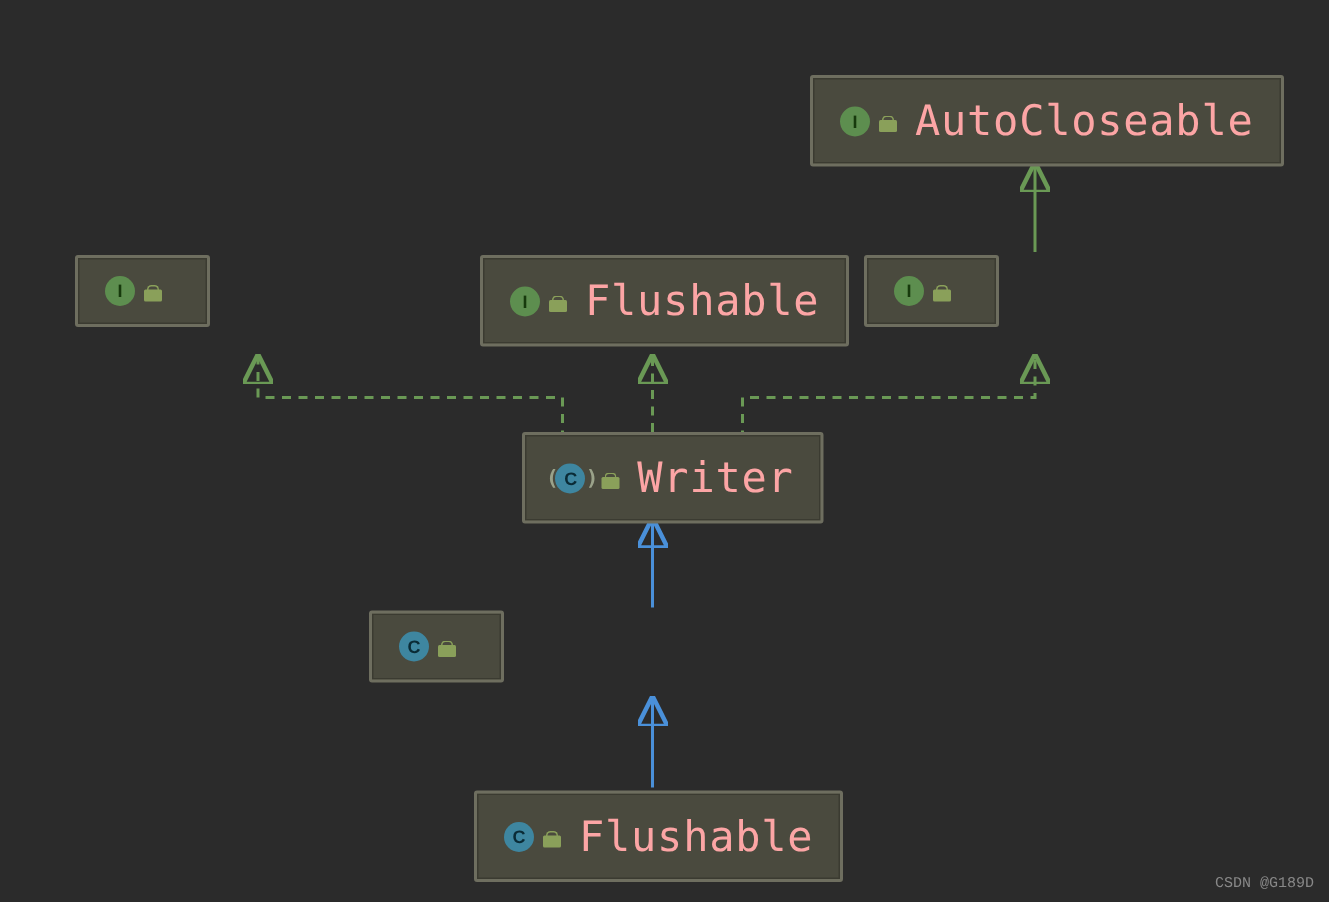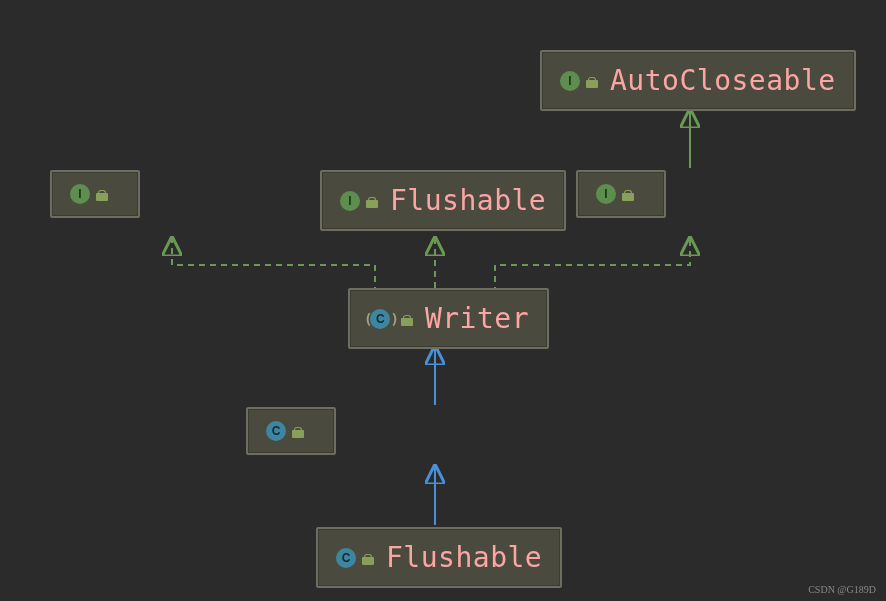--- a/index.html
+++ b/index.html
@@ -87,21 +87,21 @@
     width: 886px;
     height: 601px;
     pointer-events: none;
   }
   .watermark {
     position: absolute;
     bottom: 6px;
     right: 10px;
     color: #888;
     font-size: 10px;
-    font-family: Liberation Serif, serif;
+    font-family: Liberation Mono, monospace;
   }
   .paren {
     color: #9aa28a;
     font-size: 14px;
     font-weight: bold;
     margin-left: -4px;
     margin-right: -2px;
   }
 </style>
 </head>

